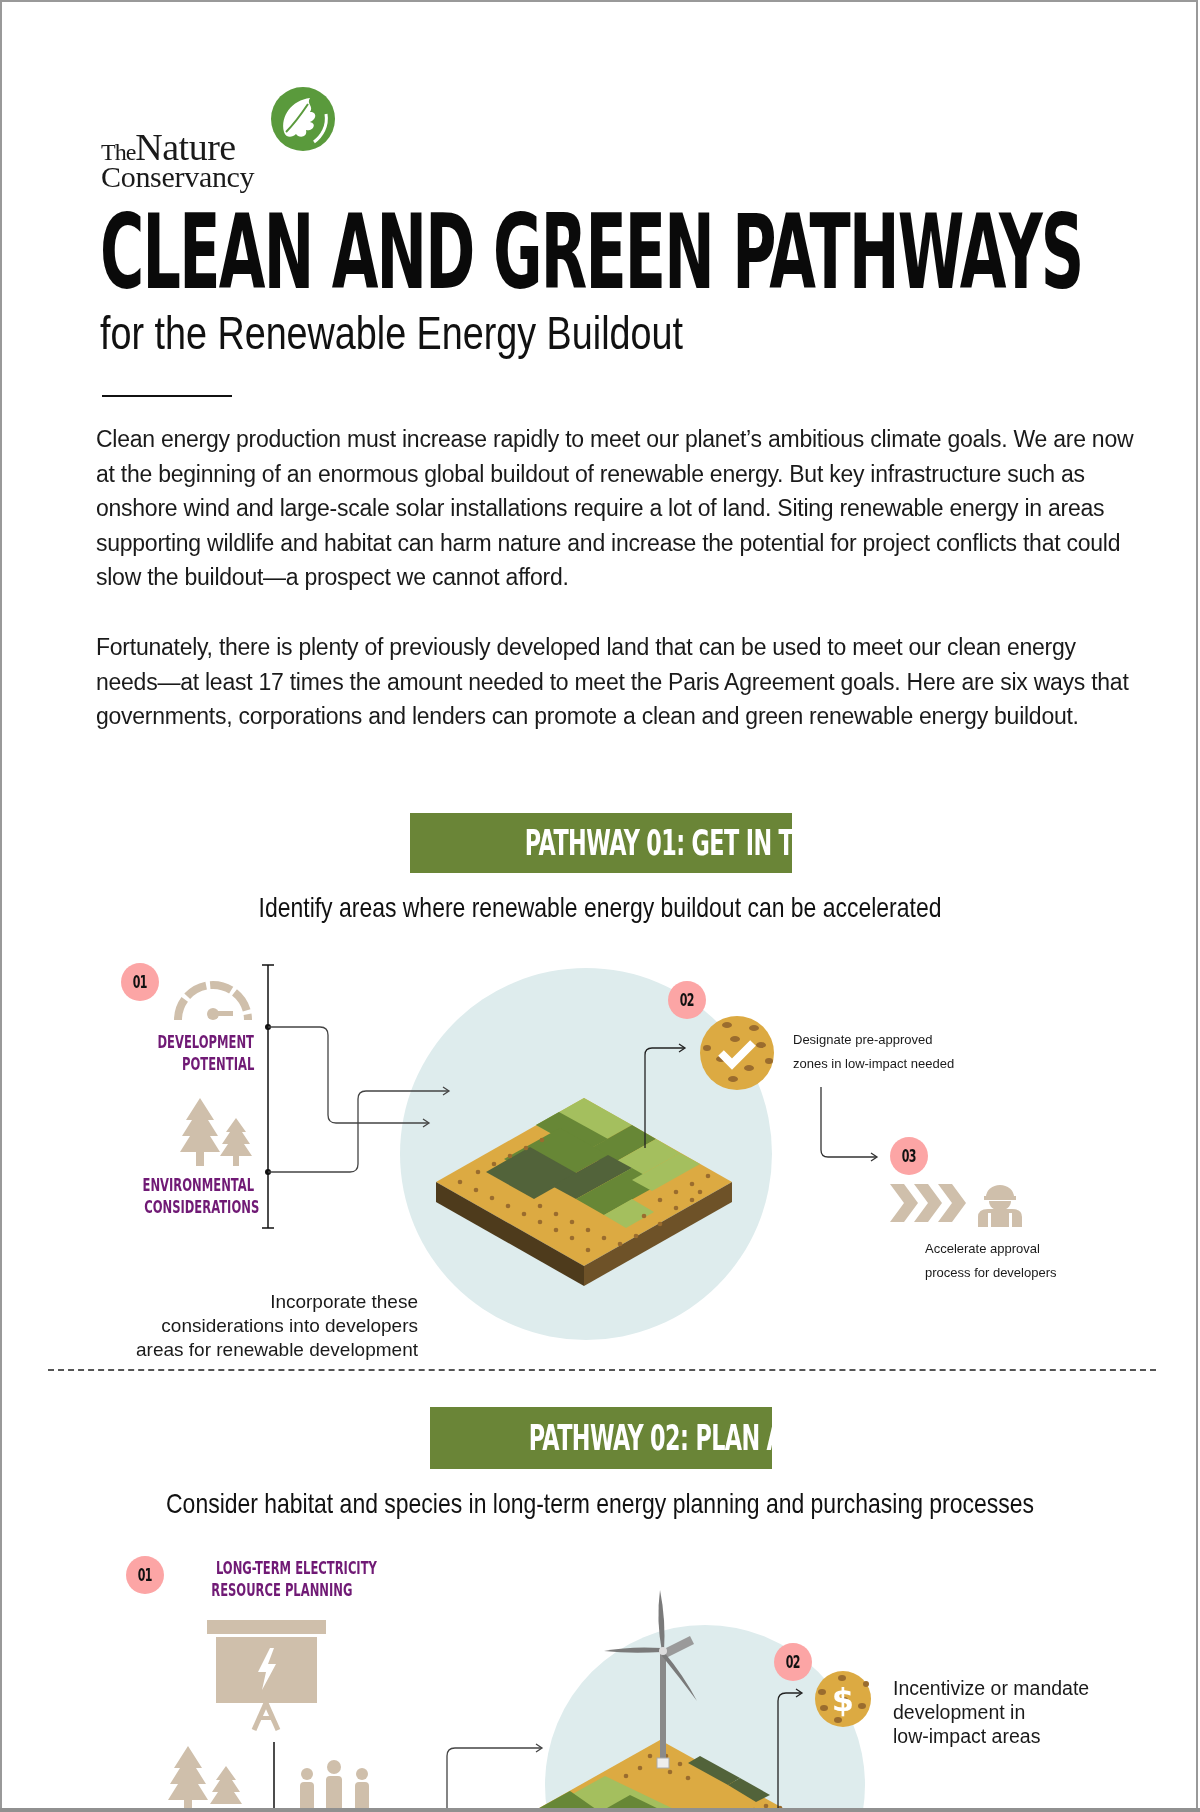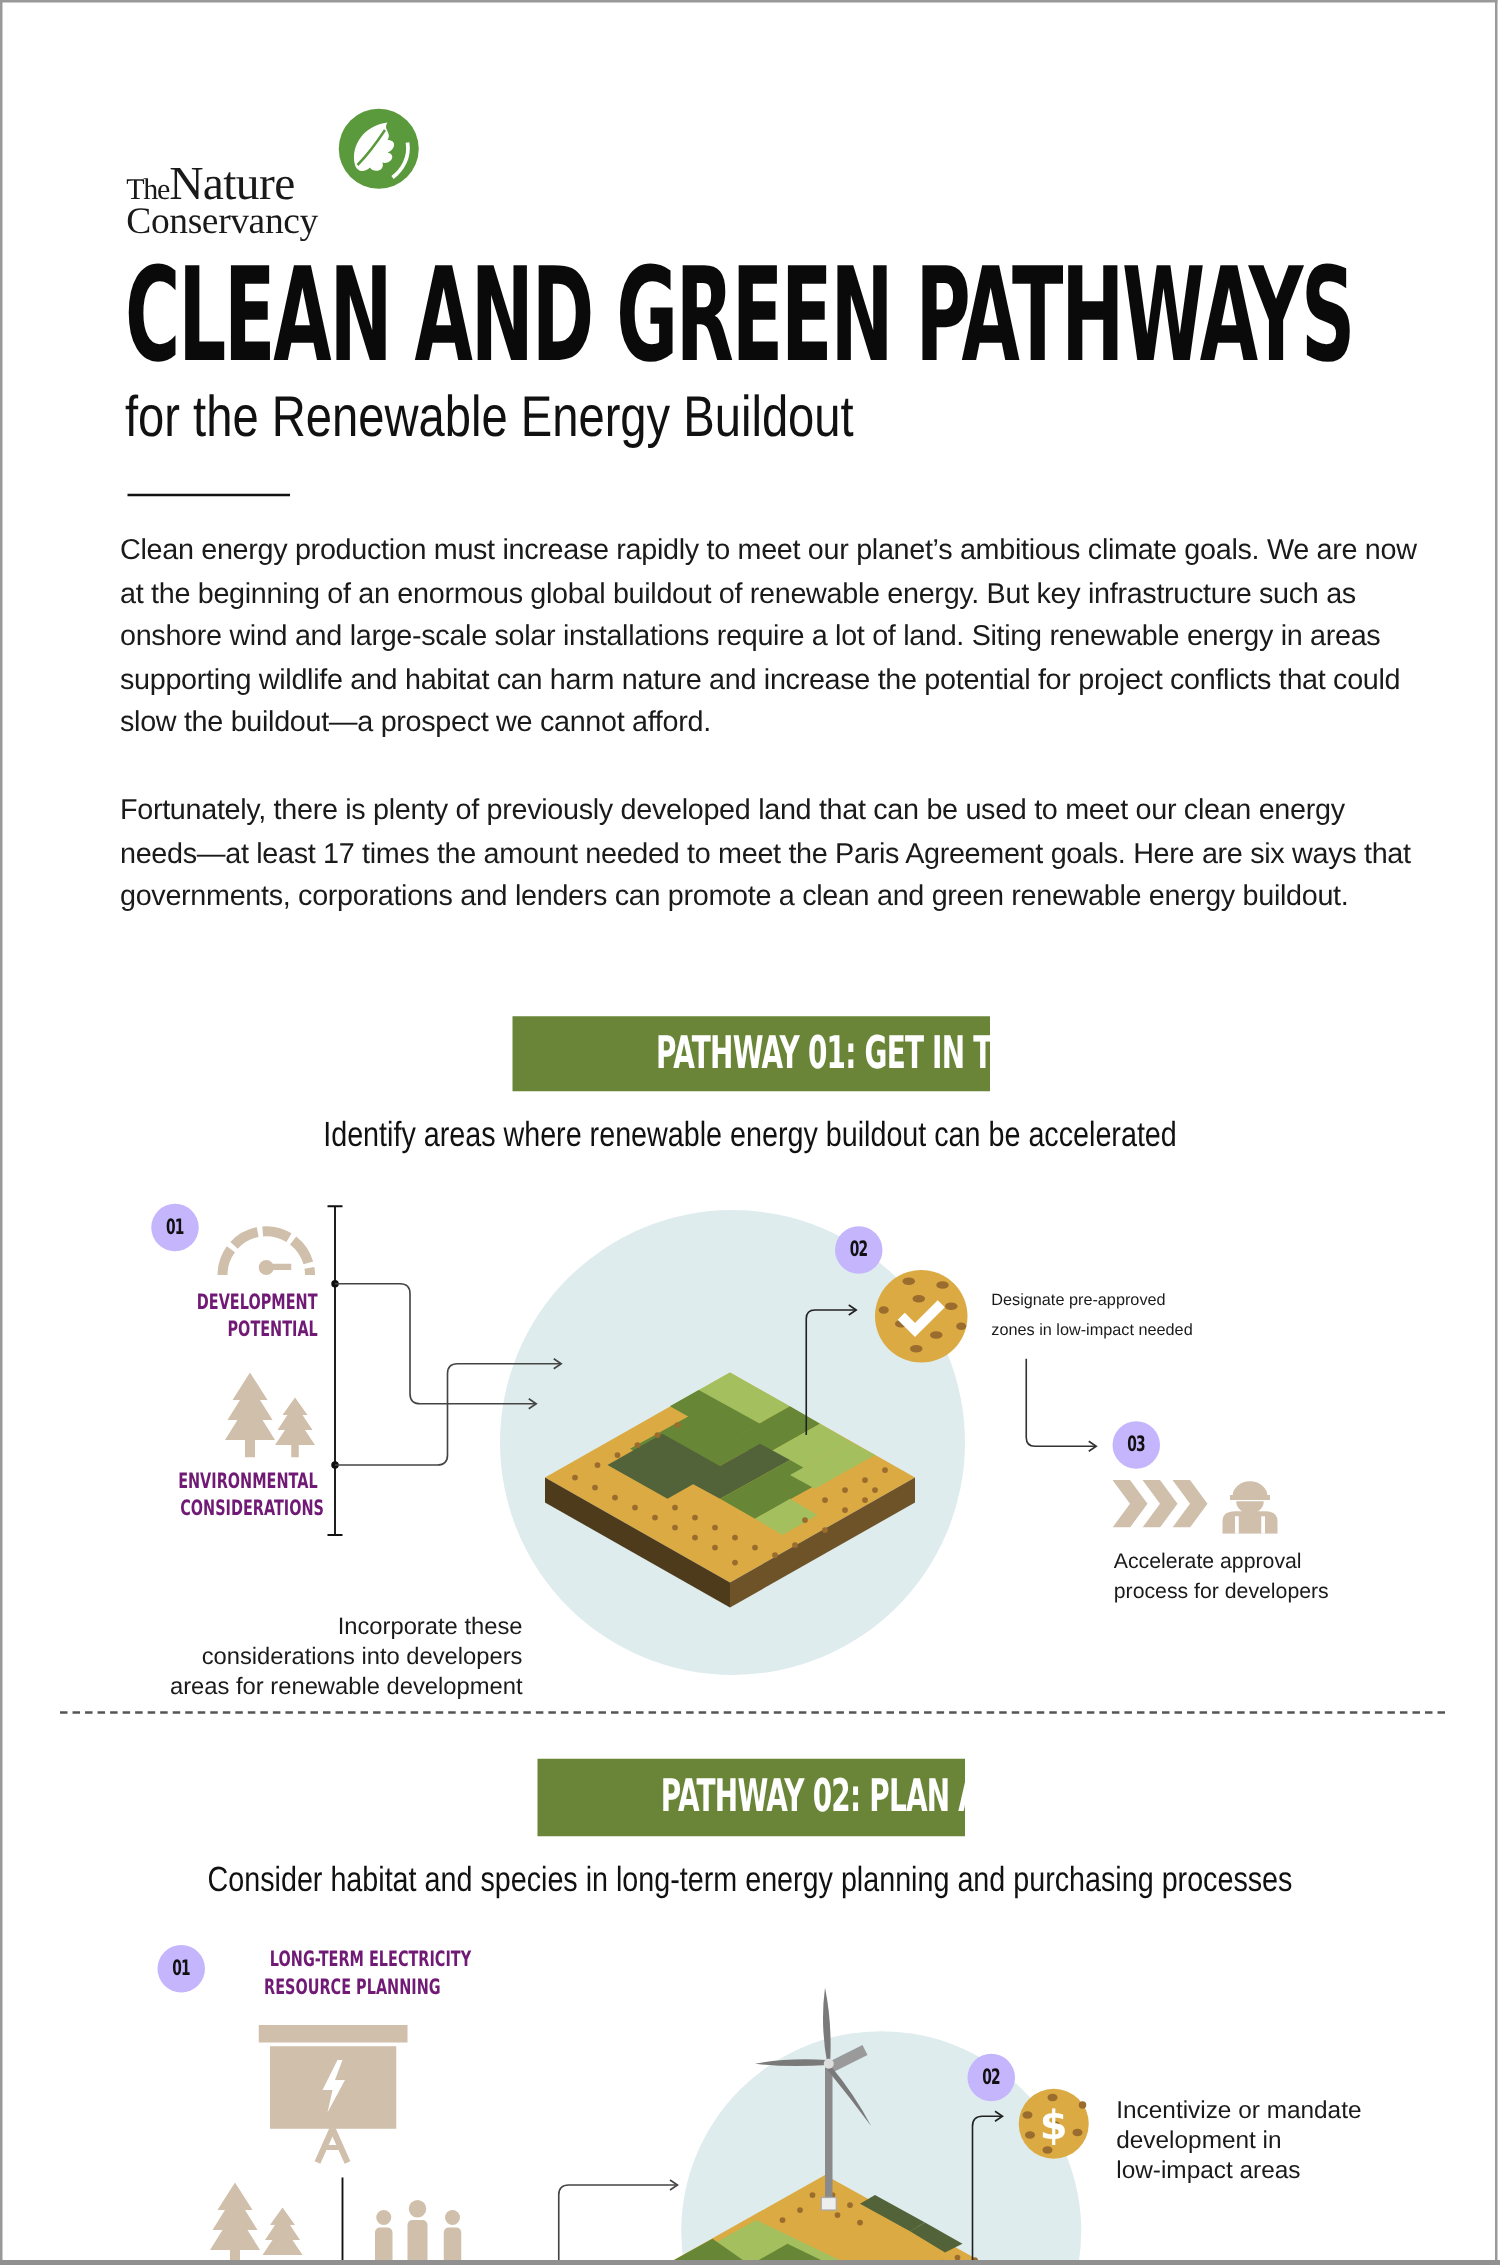--- a/index.html
+++ b/index.html
@@ -53,21 +53,21 @@
   .pathway-banner span { display: inline-block; transform: scaleX(0.62); transform-origin: center; font-size: 36px; line-height: 60px; letter-spacing: -1px; }
   .pb1 { left: 410px; top: 813px; width: 382px; height: 60px; }
   .pb2 { left: 430px; top: 1407px; width: 342px; height: 62px; }
   .pb2 span { line-height: 62px; }
 
   .tagline { font-size: 28px; white-space: nowrap; transform: scaleX(0.82); transform-origin: center top; text-align: center; width: 1200px; left: 0; color: #111; }
   .t1 { top: 892px; }
   .t2 { top: 1488px; }
 
   .badge {
-    width: 38px; height: 38px; border-radius: 50%; background: #c4b5fd;
+    width: 38px; height: 38px; border-radius: 50%; background: #fca5a5;
     font-family: "DejaVu Sans", sans-serif; font-weight: bold; font-size: 17px;
     display: flex; align-items: center; justify-content: center; color: #111;
   }
   .badge span { transform: scaleX(0.65); display: inline-block; letter-spacing: -1px; }
 
   .caps-label {
     font-family: "DejaVu Sans", sans-serif; font-weight: bold; font-size: 17px; line-height: 22px;
     text-align: right; color: #701a75; white-space: nowrap;
   }
   .caps-label span { display: inline-block; transform: scaleX(0.68); transform-origin: right top; }
@@ -233,21 +233,21 @@
   <polygon points="48,0 62,0 76,19 62,38 48,38 62,19" fill="#cfbfab"></polygon>
 </svg>
 <svg class="abs" style="left:976px;top:1183px" width="48" height="44" viewBox="0 0 48 44">
   <path d="M10 14 A14 12 0 0 1 38 14 Z" fill="#cfbfab"></path>
   <rect x="8" y="13" width="32" height="4" fill="#cfbfab"></rect>
   <path d="M13 18 H35 A11 10 0 0 1 13 18 Z" fill="#cfbfab"></path>
   <path d="M2 44 V34 Q2 26 12 26 H36 Q46 26 46 34 V44 Z" fill="#cfbfab"></path>
   <rect x="12" y="30" width="3" height="14" fill="#fff"></rect>
     <rect x="33" y="30" width="3" height="14" fill="#fff"></rect>
 </svg>
-<div class="abs caption" style="left:891px;top:1237px;font-size:17px">
+<div class="abs caption" style="left:925px;top:1237px;font-size:13px">
   <span>Accelerate approval</span><br><span>process for developers</span>
 </div>
 
 <div class="abs dash-line" style="border-top:2px dashed #555;"></div>
 
 <div class="abs pathway-banner pb2"><span>PATHWAY 02: PLAN AHEAD</span></div>
 <div class="abs tagline t2">Consider habitat and species in long-term energy planning and purchasing processes</div>
 
 <div class="abs badge" style="left:126px;top:1556px">
     <span>01</span>

